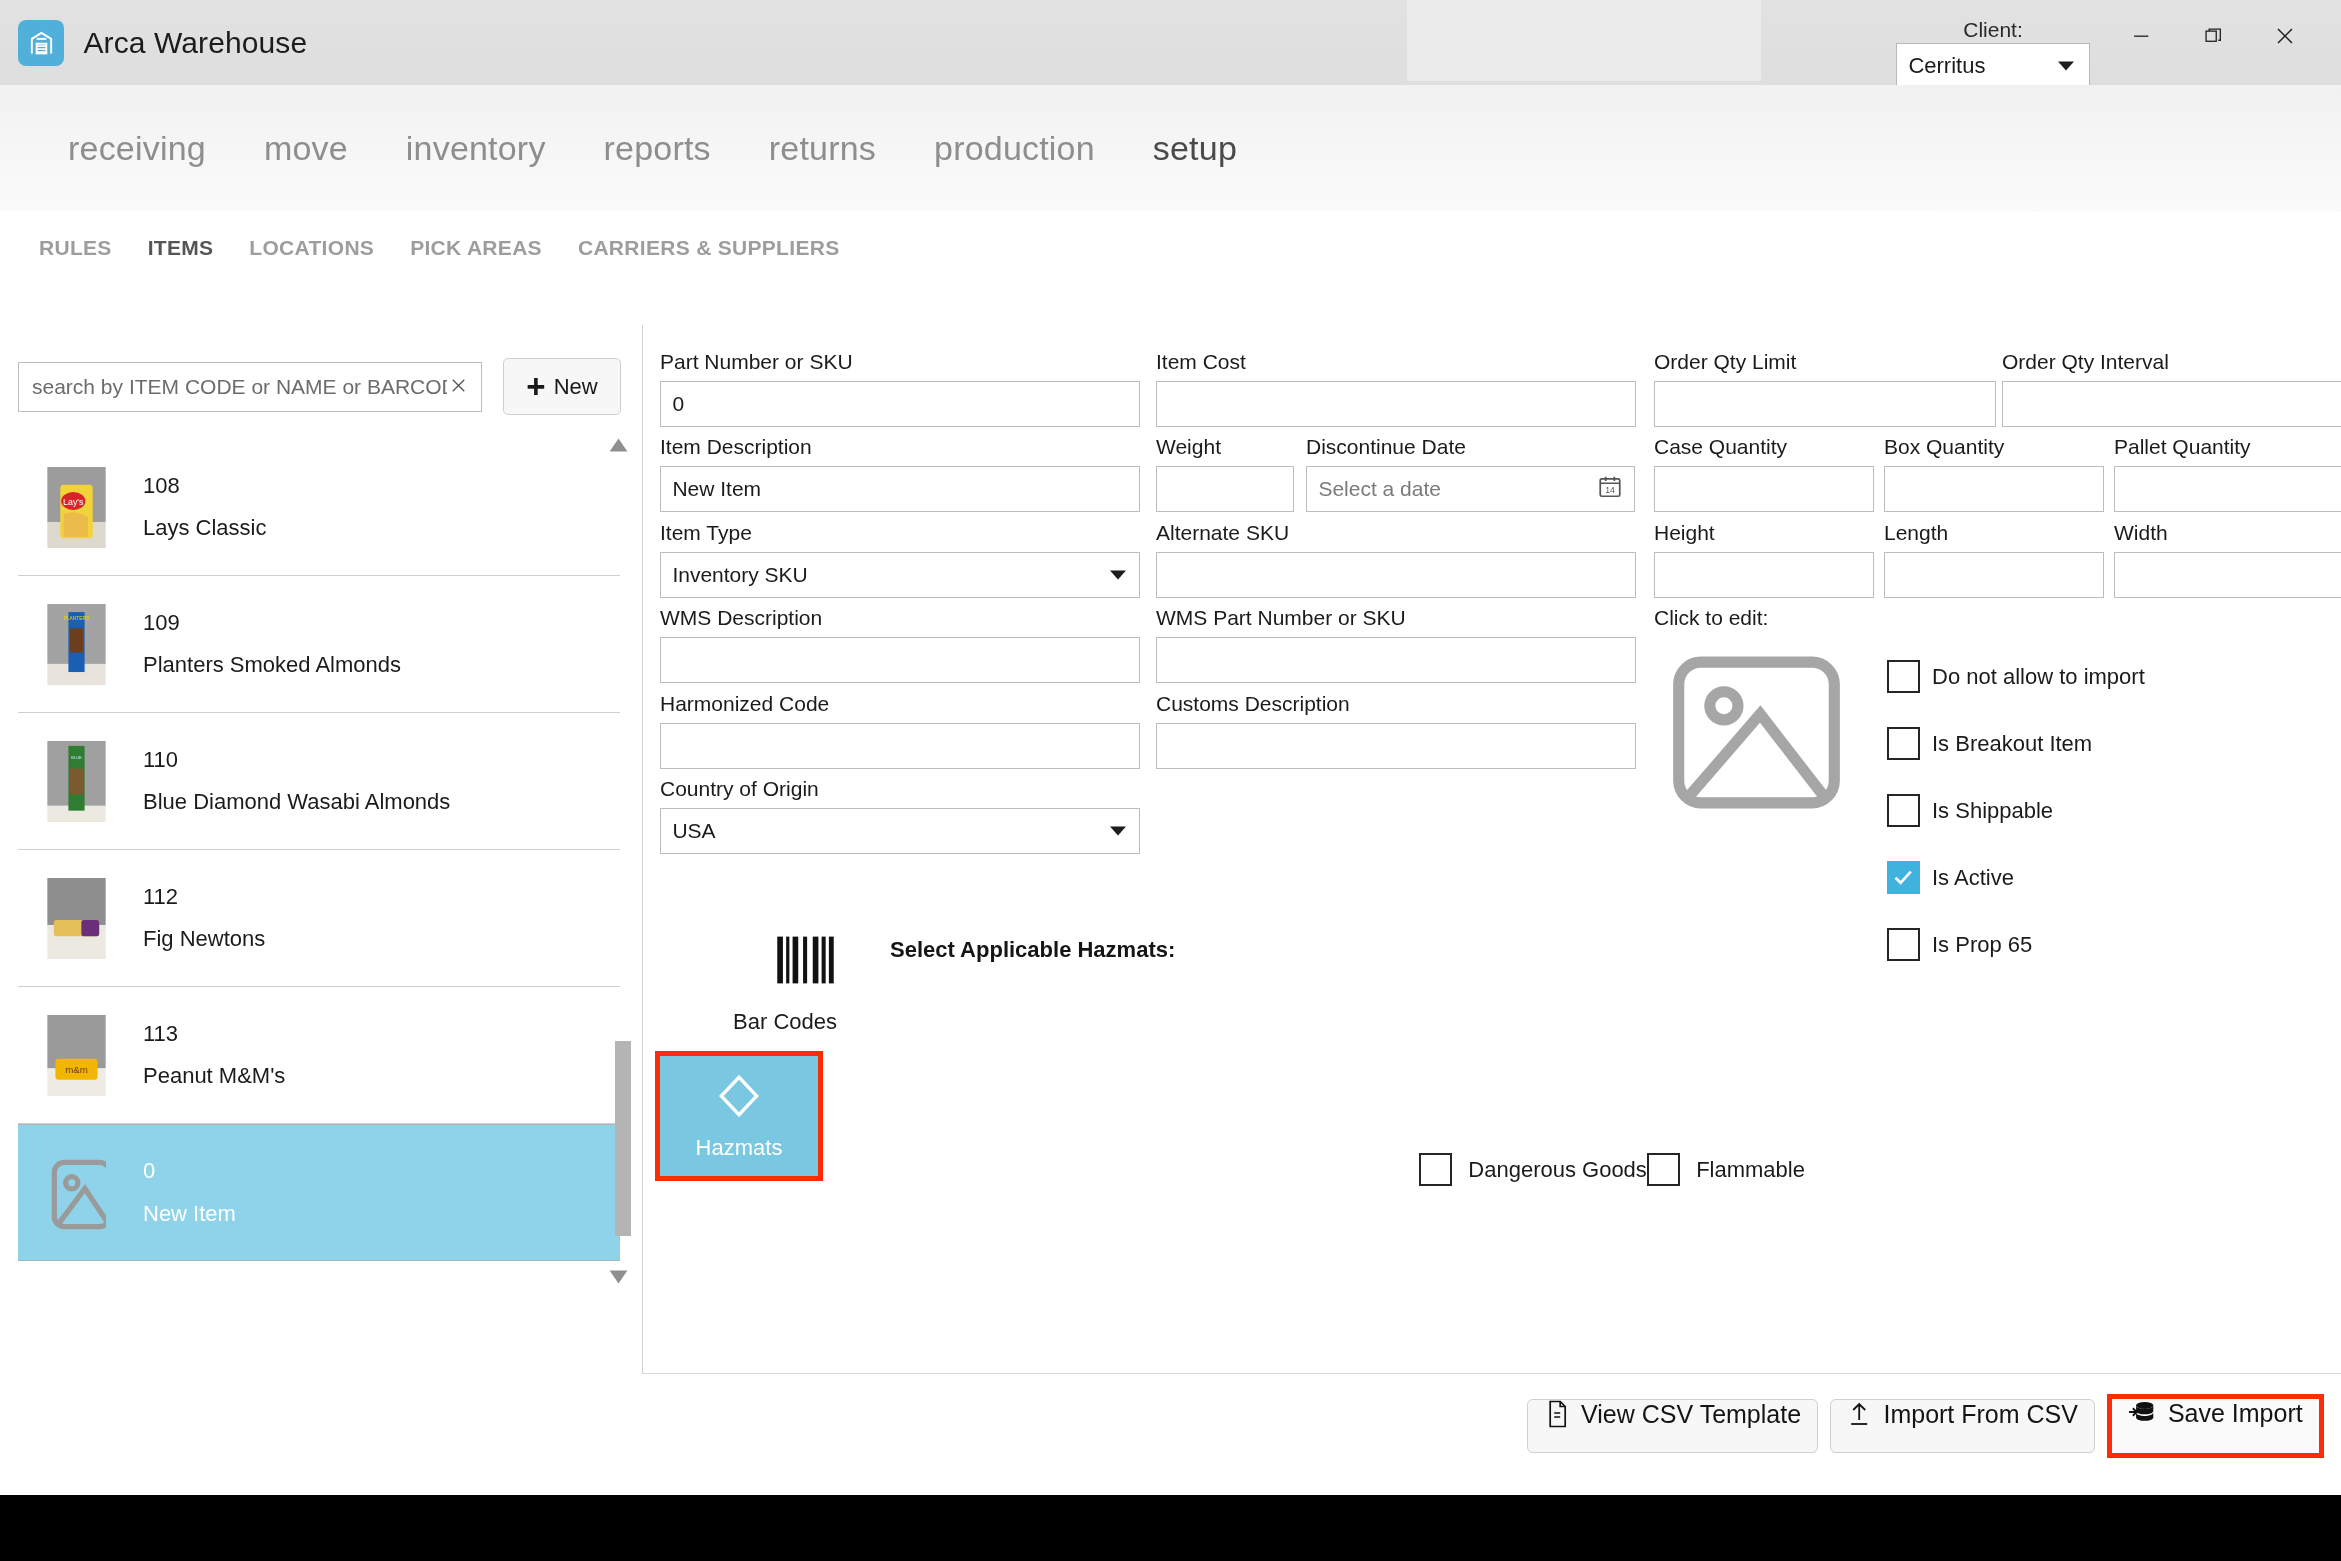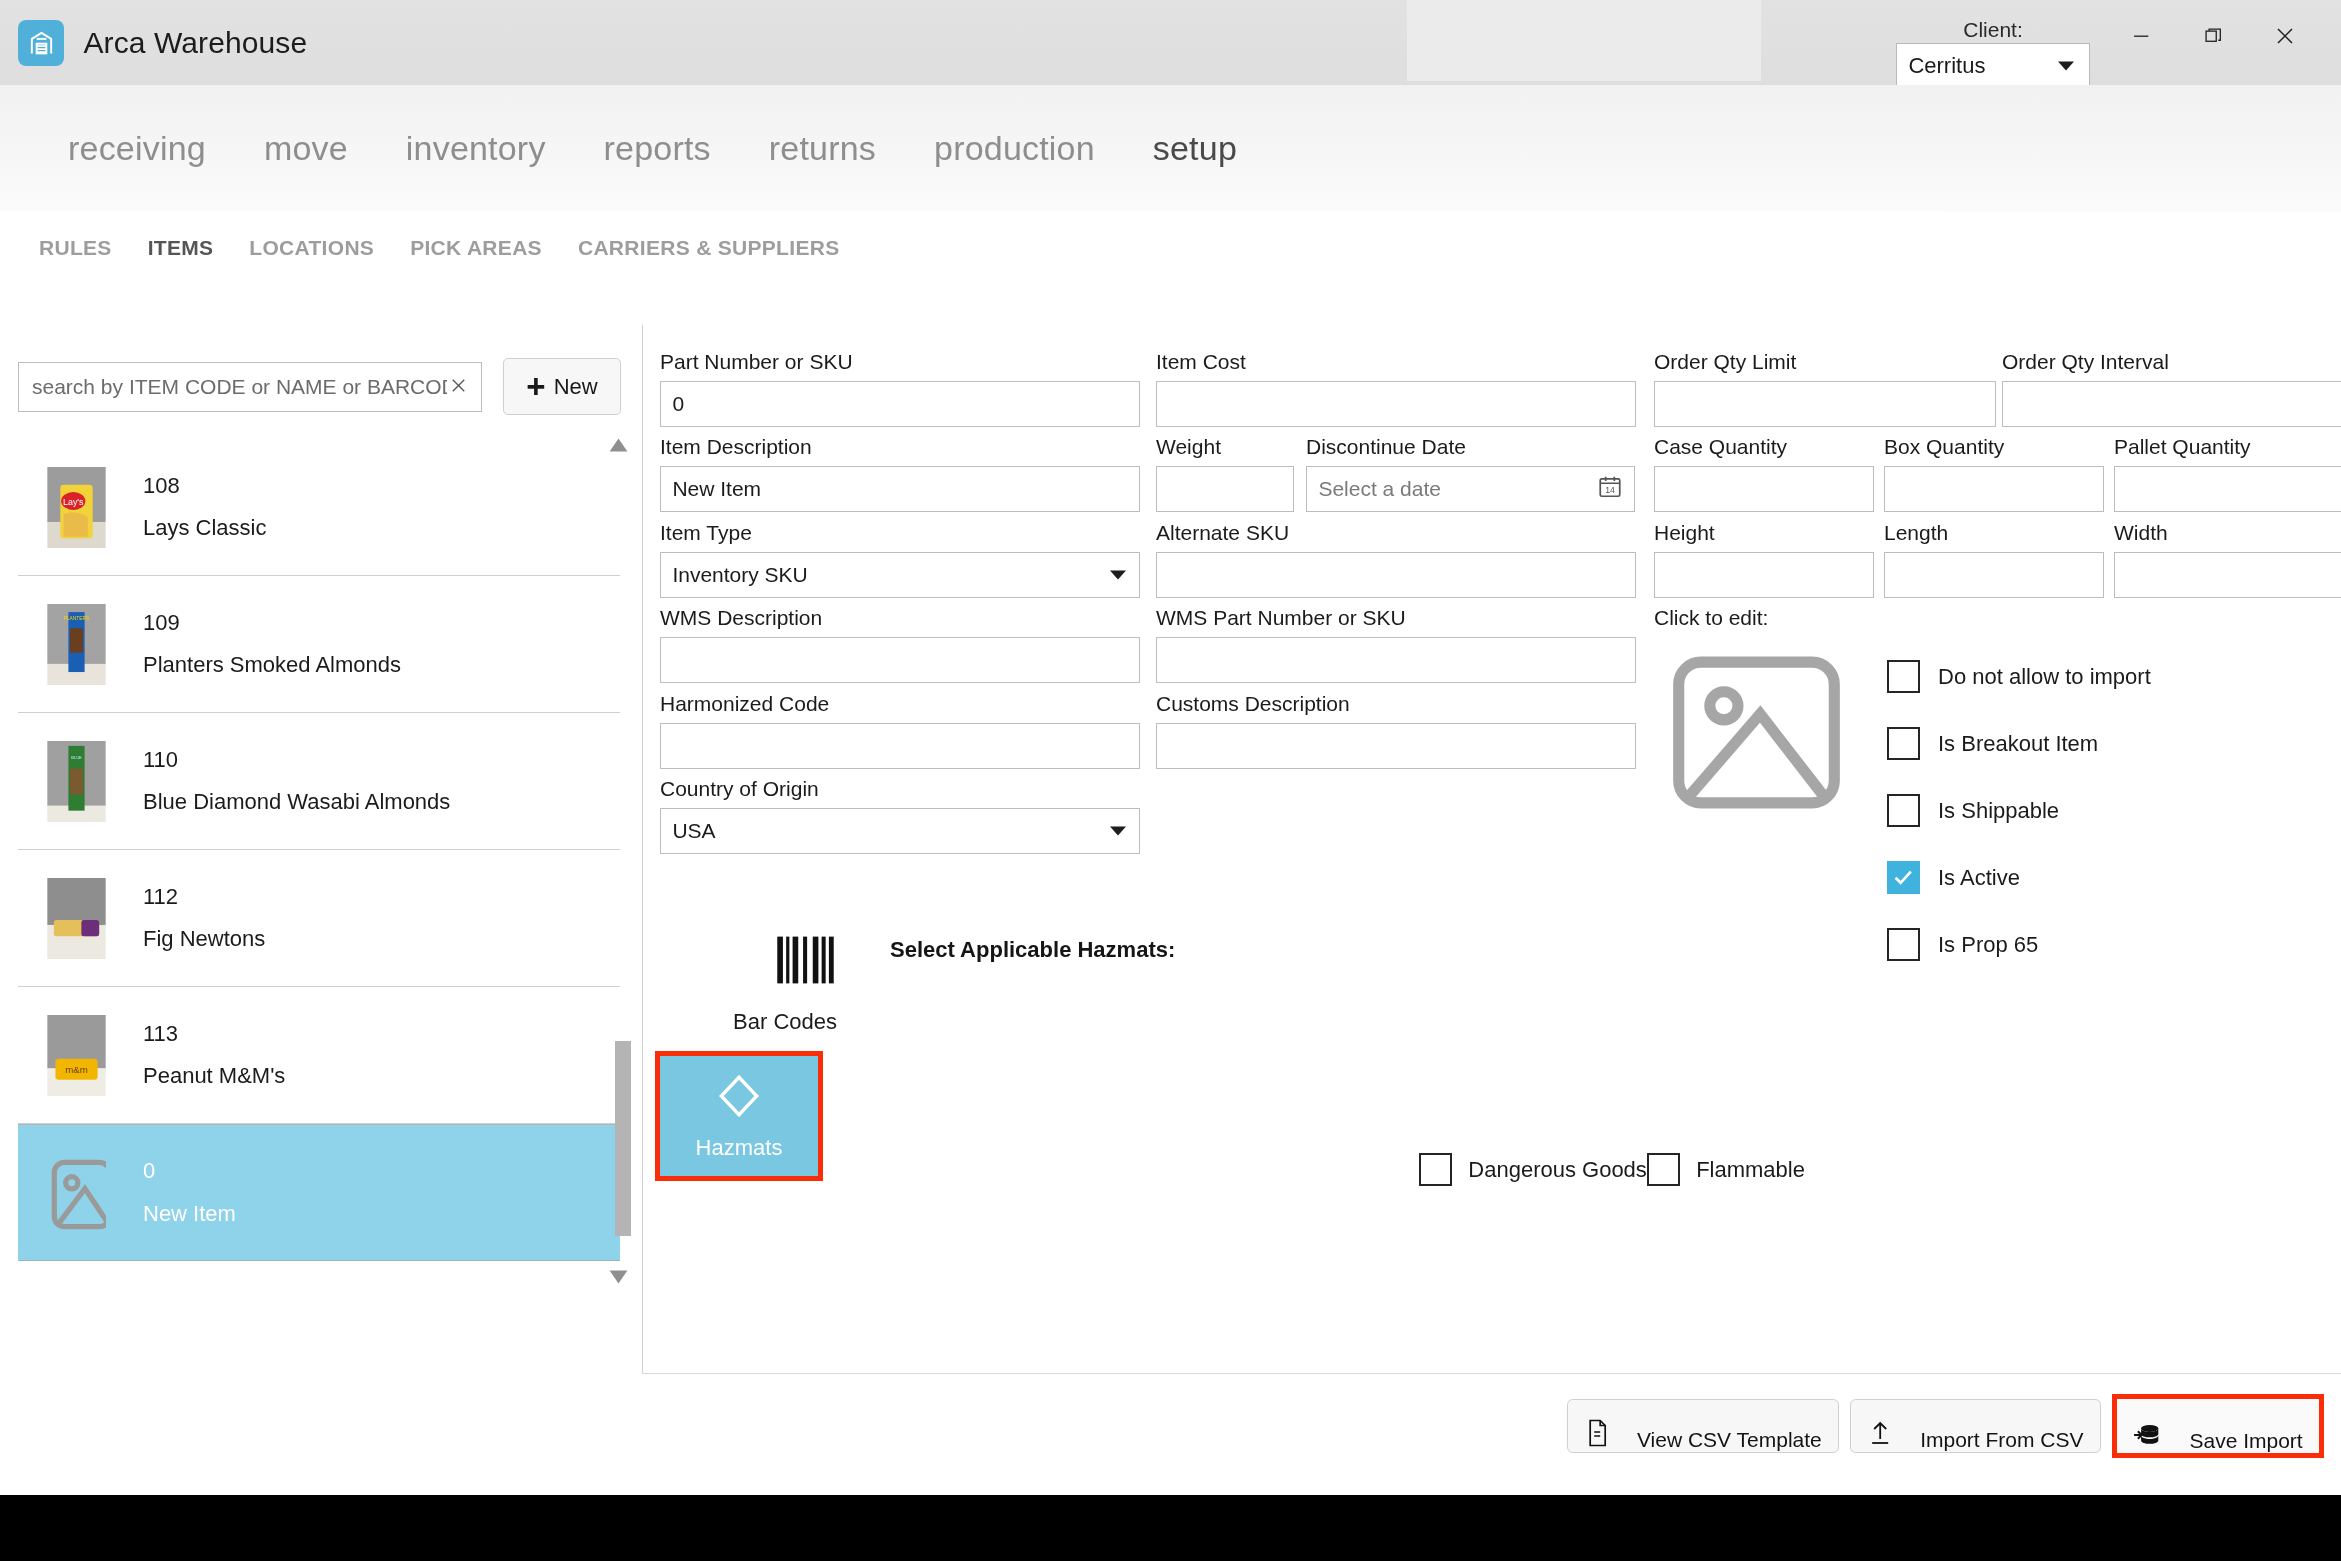--- a/index.html
+++ b/index.html
@@ -129,21 +129,21 @@
   .fld-input.ph{ color:#7a7a7a; }
   .sel{ position:relative; }
   .sel .caret{
     position:absolute; right:13px; top:50%; transform:translateY(-50%);
     width:0;height:0;border-left:8.1px solid transparent;border-right:8.1px solid transparent;
     border-top:9.8px solid #1d1d1d;
   }
   .grp{ position:absolute; }
 
   
-  .cbrow{ display:flex; align-items:center; gap:18px; margin-bottom:34px; }
+  .cbrow{ display:flex; align-items:center; gap:12px; margin-bottom:34px; }
   .cbox{
     width:33px;height:33px;border:2.4px solid #252525;background:#fff;flex:none;
     display:flex;align-items:center;justify-content:center;
   }
   .cbox.checked{ background:#3fb3dd; border-color:#3fb3dd; }
   .cblabel{ font-size:22px; color:#1b1b1b; }
 
   .imgph{
     position:absolute; left:1663px; top:651px; width:187px; height:163px;
   }
@@ -165,21 +165,21 @@
   .haz-checks{ position:absolute; left:1419px; top:1153px; display:flex; align-items:center; }
   .haz-checks .cbrow{ margin-bottom:0; gap:16.3px; }
 
   
   .bottombar{
     position:absolute; left:0; top:1374px; width:2342px; height:120px; background:#ffffff;
   }
   .btnrow{ position:absolute; right:18px; top:19.5px; display:flex; align-items:center; gap:11.4px; }
   .tbtn{
     height:54px;background:#f7f7f7;border:0.8px solid #cfcfcf;border-radius:5.7px;
-    display:flex;align-items:flex-end;gap:28px;padding:0 16.3px;font-size:21px;color:#141414;
+    display:flex;align-items:flex-start;gap:12px;padding:0 16.3px;font-size:25px;color:#141414;
   }
   .save-wrap{ border:5.7px solid #fb2d08; display:flex; }
   .save-wrap .tbtn{ border:0;border-radius:0;background:#fafafa; }
   .footerdark{ position:absolute;left:0;top:1495px;width:2342px;height:67px;background:#000; }
 
   .hdiv{ position:absolute; left:642px; top:1373px; width:1700px; height:0.8px; background:#d9d9d9; }
 </style>
 </head>
 <body>
 

